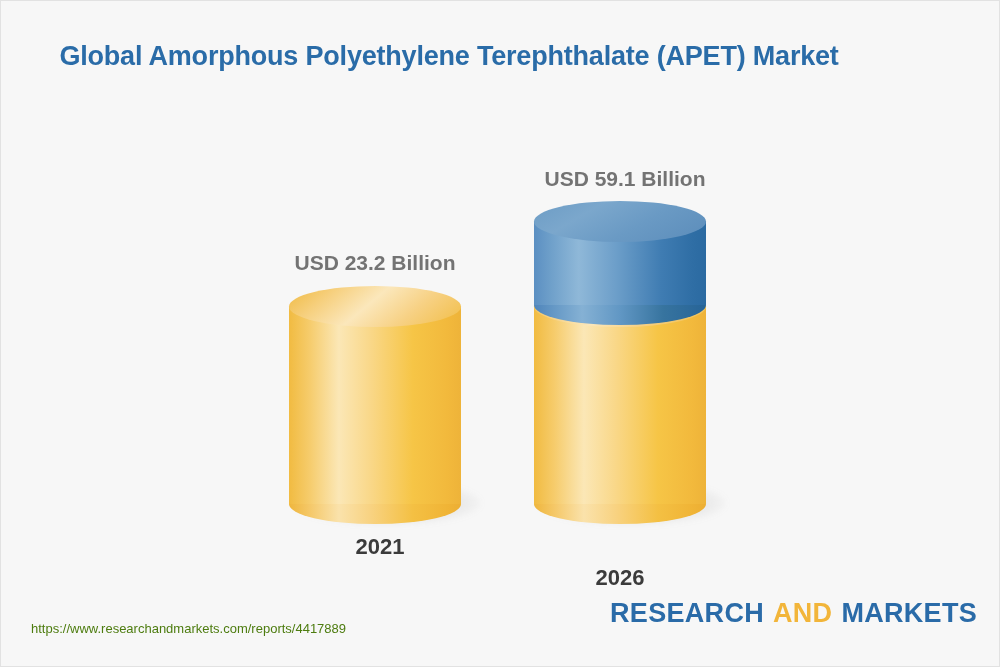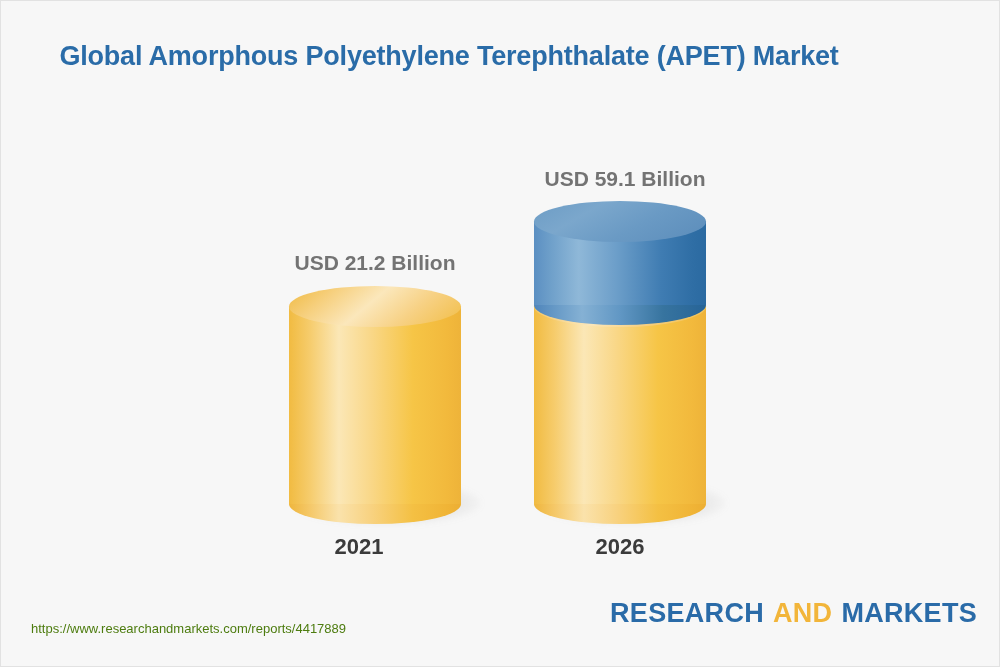--- a/index.html
+++ b/index.html
@@ -43,22 +43,22 @@
   #value-label-2021 { top:250px; left:224px; width:300px; }
   #value-label-2026 { top:166px; left:474px; width:300px; }
 
   
   .year-label {
     position:absolute;
     text-align:center;
     font-size:22px; font-weight:bold;
     color:#3b3b3b;
   }
-  #year-label-2021 { top:533px; left:208px; width:300px; }
-  #year-label-2026 { top:533px; left:469px; width:300px; }
+  #year-label-2021 { top:533px; left:229px; width:300px; }
+  #year-label-2026 { top:564px; left:469px; width:300px; }
 
   
   .cyl { position:absolute; }
 
   
   .cyl-shadow {
     position:absolute;
     border-radius:50%;
     background:radial-gradient(ellipse at 50% 50%,
                rgba(120,120,120,0.22) 0%,
@@ -187,21 +187,21 @@
   <div class="cyl">
     <div class="cyl-shadow" style="left:292px; top:480px; width:188px; height:44px;"></div>
 
     <div class="yellow-bottom" style="left:288px; top:483px; width:172px; height:40px;"></div>
 
     <div class="yellow-body" style="left:288px; top:305px; width:172px; height:198px;"></div>
 
     <div class="yellow-top" style="left:288px; top:285px; width:172px; height:41px;"></div>
   </div>
 
-  <div class="value-label" id="value-label-2021">USD 21.2 Billion</div>
+  <div class="value-label" id="value-label-2021">USD 23.2 Billion</div>
 
   <div class="year-label" id="year-label-2021">2021</div>
 
   <div class="cyl">
     <div class="cyl-shadow" style="left:537px; top:480px; width:188px; height:44px;"></div>
 
     <div class="yellow-bottom" style="left:533px; top:483px; width:172px; height:40px;"></div>
 
     <div class="yellow-body" style="left:533px; top:305px; width:172px; height:198px;"></div>
 

